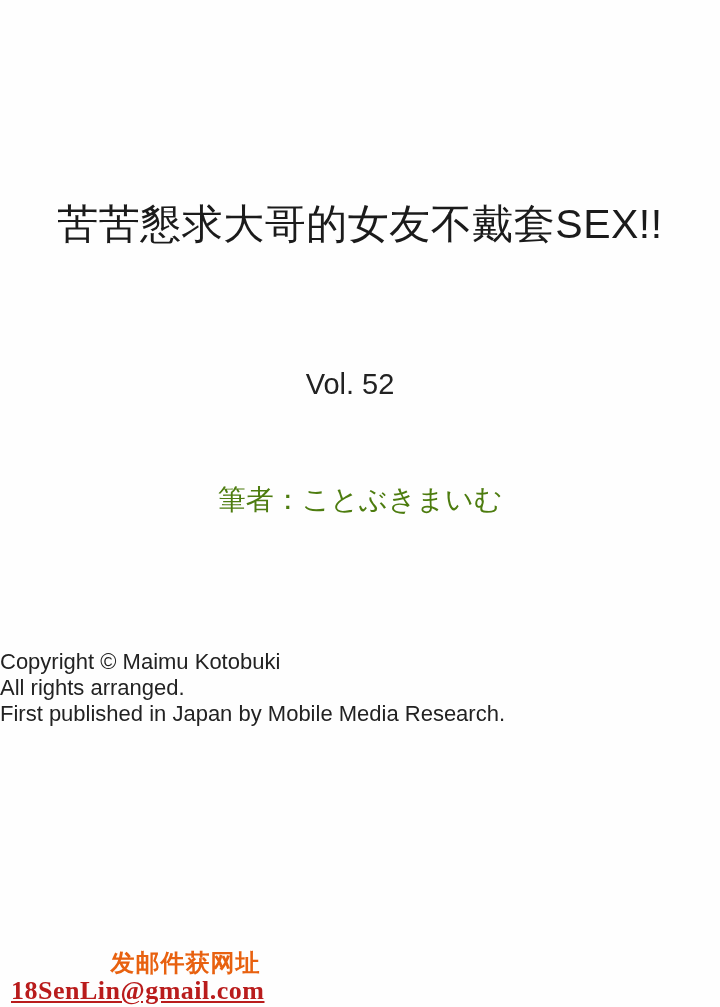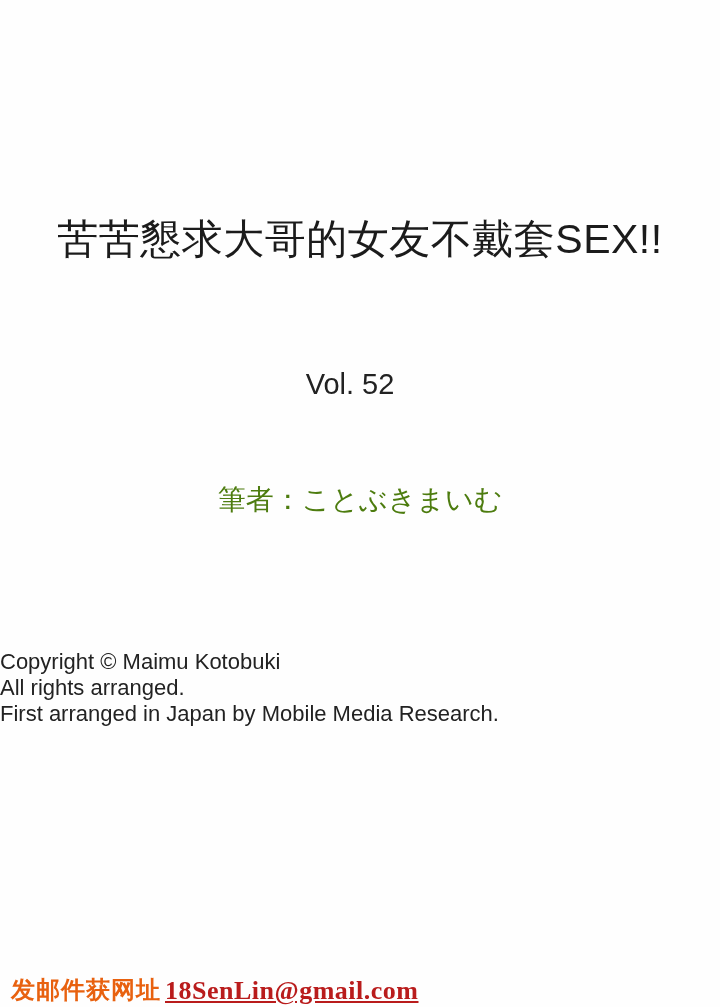--- a/index.html
+++ b/index.html
@@ -25,21 +25,21 @@
   }
   .title-line1 {
     font-size: 37px;
     line-height: 44px;
     letter-spacing: 1px;
     white-space: pre;
   }
   .title-line2 {
     font-size: 41px;
     line-height: 46px;
-    margin-top: 19px;
+    margin-top: 4px;
     letter-spacing: 0.5px;
     white-space: pre;
   }
   .volume {
     position: absolute;
     top: 368px;
     left: 0;
     width: 700px;
     text-align: center;
     font-size: 29px;
@@ -62,21 +62,21 @@
     width: 720px;
     font-size: 22px;
     line-height: 26px;
     color: #222222;
   }
   .watermark {
     position: absolute;
     left: 11px;
     bottom: 2px;
     display: flex;
-    flex-direction: row;
+    flex-direction: column;
     font-family: "Liberation Serif", serif;
     font-weight: bold;
   }
   .watermark-cta {
     font-size: 24px;
     line-height: 27px;
     text-align: right;
     padding-right: 4px;
     letter-spacing: 1px;
   }
@@ -95,21 +95,21 @@
     <div class="title-line2">苦苦懇求大哥的女友不戴套SEX!!</div>
   </div>
 
   <div class="volume">Vol. 52</div>
 
   <div class="author">筆者：ことぶきまいむ</div>
 
   <div class="copyright">
     <div>Copyright © Maimu Kotobuki</div>
     <div>All rights arranged.</div>
-    <div>First arranged in Japan by Mobile Media Research.</div>
+    <div>First published in Japan by Mobile Media Research.</div>
   </div>
 
   <div class="watermark">
     <div class="watermark-cta" style="color: rgb(232, 97, 15);">发邮件获网址</div>
     <div class="watermark-email" style="color: #b91c1c; text-decoration: underline;">18SenLin@gmail.com</div>
   </div>
 
 </div>
 
 </body></html>

